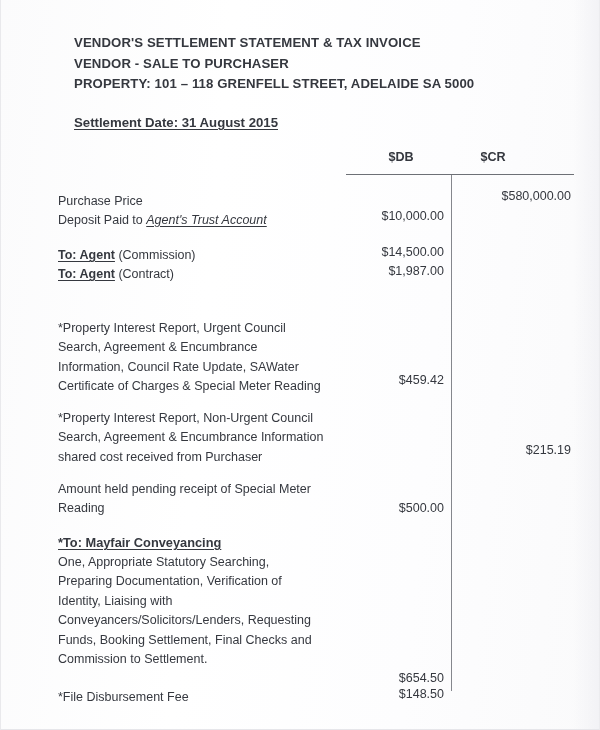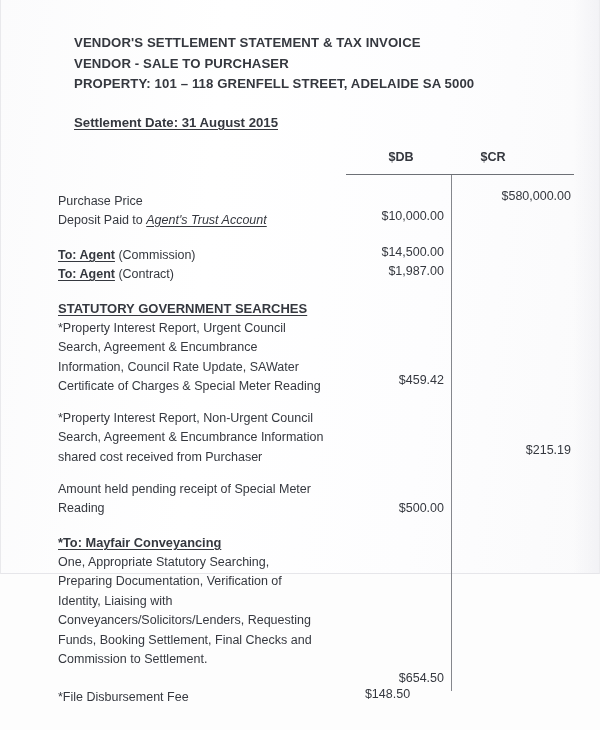--- a/index.html
+++ b/index.html
@@ -13,21 +13,21 @@
     background: #fdfdfd;
     font-family: "Liberation Sans", sans-serif;
     color: #35383f;
     overflow: hidden;
   }
 
   
   .page {
     position: relative;
     width: 600px;
-    height: 574px;
+    height: 730px;
     box-sizing: border-box;
     background:
       linear-gradient(95deg, #fbfbfc 0%, #ffffff 35%, #fdfdfe 70%, #fafafb 100%);
     border-left: 1px solid #e9e9ec;
     border-right: 1px solid #ececef;
     border-bottom: 1px solid #e6e6ea;
   }
   
   .page::after {
     content: "";
@@ -156,21 +156,20 @@
     <div class="row">
       <div class="desc" style="top:246px;"><span class="bu">To: Agent</span><span> (Commission)</span></div>
       <div class="amt db" style="top:243px;">$14,500.00</div>
     </div>
 
     <div class="row">
       <div class="desc" style="top:265px;"><span class="bu">To: Agent</span><span> (Contract)</span></div>
       <div class="amt db" style="top:262px;">$1,987.00</div>
     </div>
 
-    <div class="desc bu" style="top:299px; font-size:13px;">STATUTORY GOVERNMENT SEARCHES</div>
 
     <div class="row">
       <div class="desc" style="top:319px;">
         <div>*Property Interest Report, Urgent Council</div>
         <div>Search, Agreement &amp; Encumbrance</div>
         <div>Information, Council Rate Update, SAWater</div>
         <div>Certificate of Charges &amp; Special Meter Reading</div>
       </div>
       <div class="amt db" style="top:371px;">$459.42</div>
     </div>
@@ -201,17 +200,17 @@
         <div>Identity, Liaising with</div>
         <div>Conveyancers/Solicitors/Lenders, Requesting</div>
         <div>Funds, Booking Settlement, Final Checks and</div>
         <div>Commission to Settlement.</div>
       </div>
       <div class="amt db" style="top:669px;">$654.50</div>
     </div>
 
     <div class="row">
       <div class="desc" style="top:688px;">*File Disbursement Fee</div>
-      <div class="amt db" style="top:685px;text-align:center;">$148.50</div>
+      <div class="amt db" style="top:685px;">$148.50</div>
     </div>
 
   </div>
 </div>
 
 </body></html>

